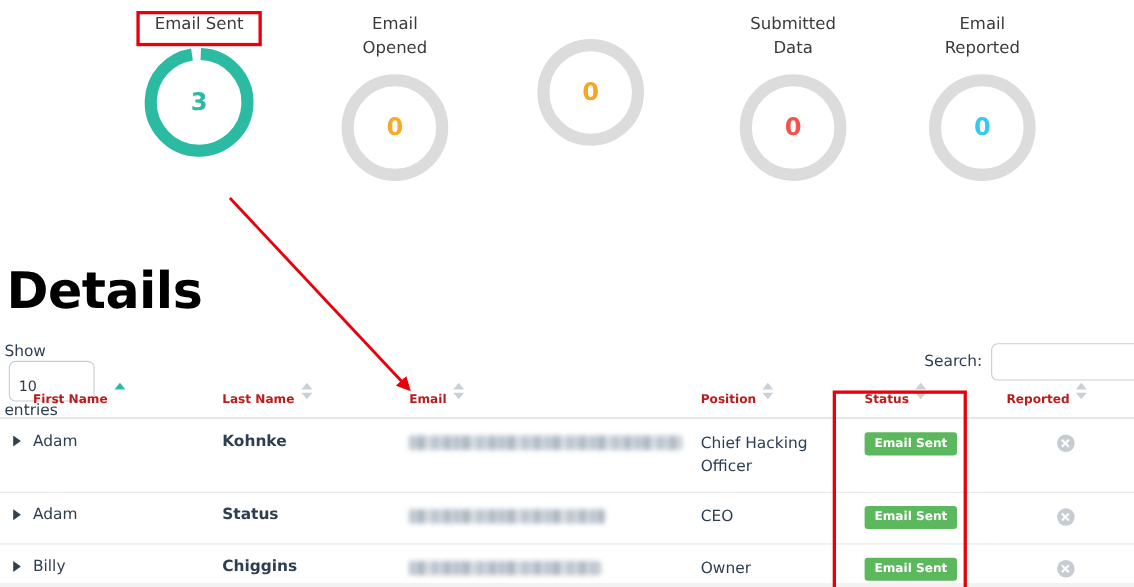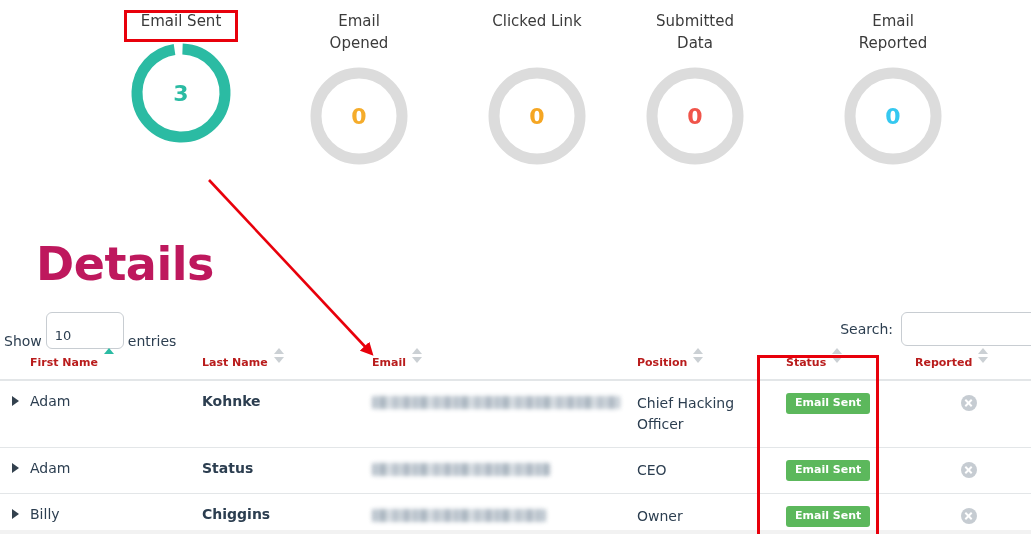--- a/index.html
+++ b/index.html
@@ -93,41 +93,41 @@
     pointer-events: none;
   }
 
   
   #details-title {
     position: absolute;
     left: 6px;
     top: 237px;
     font-size: 46px;
     font-weight: bold;
-    color: #be185d;
+    color: #000000;
     letter-spacing: -0.5px;
     font-family: "DejaVu Sans", "Liberation Sans", sans-serif;
-    margin-left: 30px;
   }
 
   #table-controls {
     position: absolute;
     left: 0;
     top: 305px;
     width: 1031px;
     height: 48px;
   }
   #length-control {
     position: absolute;
     left: 4px;
     top: 7px;
     font-size: 14px;
     color: #2c3e50;
     display: flex;
-    align-items: flex-end;
+    align-items: flex-start;
+    flex-direction: column;
   }
   #entries-select {
     width: 78px;
     height: 37px;
     margin: 0 4px;
     border: 1px solid #c8cdd2;
     border-radius: 6px;
     background: #ffffff;
     color: #2c3e50;
     font-size: 13px;
@@ -306,30 +306,29 @@
 Opened</div>
     <div class="donut-wrap" style="width:102px;height:102px;margin-top:11px;">
       <svg width="102" height="102" viewBox="0 0 102 102" aria-hidden="true">
         <circle cx="51" cy="51" r="43" fill="none" stroke="#dcdcdc" stroke-width="11"></circle>
       </svg>
       <div class="donut-value" style="color:#f5ac2b;">0</div>
     </div>
   </div>
 
   <div class="stat-cell" style="left:448px;">
-    <div class="stat-label">Clicked Link</div>
     <div class="donut-wrap" style="width:102px;height:102px;margin-top:33px;">
       <svg width="102" height="102" viewBox="0 0 102 102" aria-hidden="true">
         <circle cx="51" cy="51" r="43" fill="none" stroke="#dcdcdc" stroke-width="11"></circle>
       </svg>
       <div class="donut-value" style="color:#f5a623;">0</div>
     </div>
   </div>
 
-  <div class="stat-cell" style="left:606px;">
+  <div class="stat-cell" style="left:632px;">
     <div class="stat-label">Submitted
 Data</div>
     <div class="donut-wrap" style="width:102px;height:102px;margin-top:11px;">
       <svg width="102" height="102" viewBox="0 0 102 102" aria-hidden="true">
         <circle cx="51" cy="51" r="43" fill="none" stroke="#dcdcdc" stroke-width="11"></circle>
       </svg>
       <div class="donut-value" style="color:#f0544a;">0</div>
     </div>
   </div>
 

